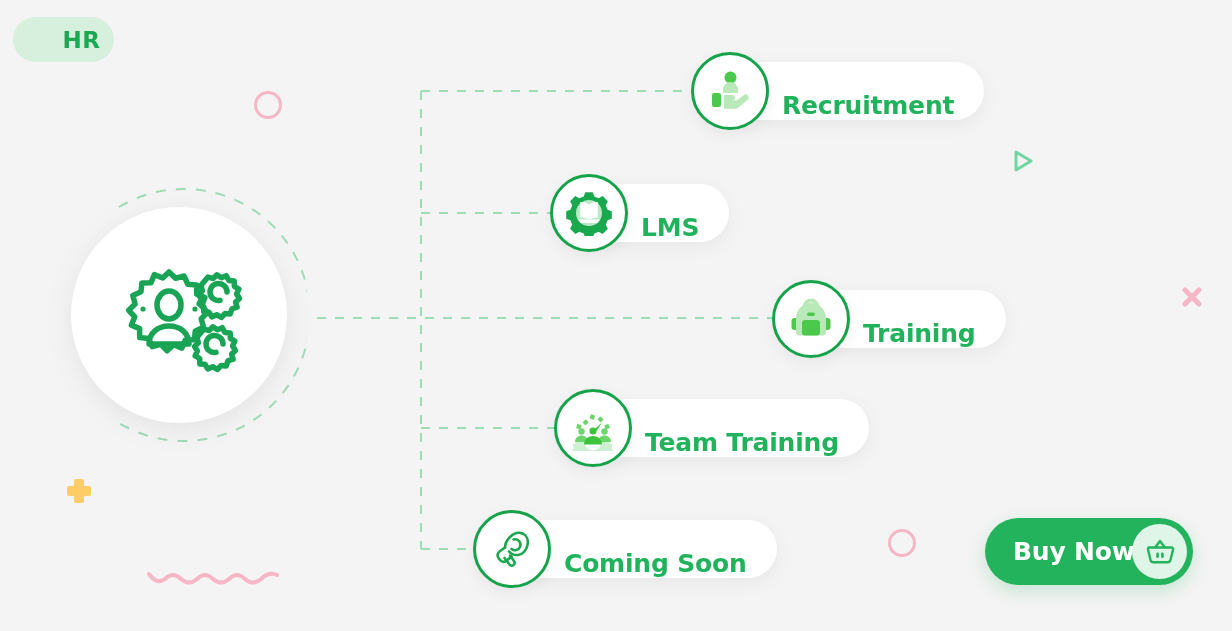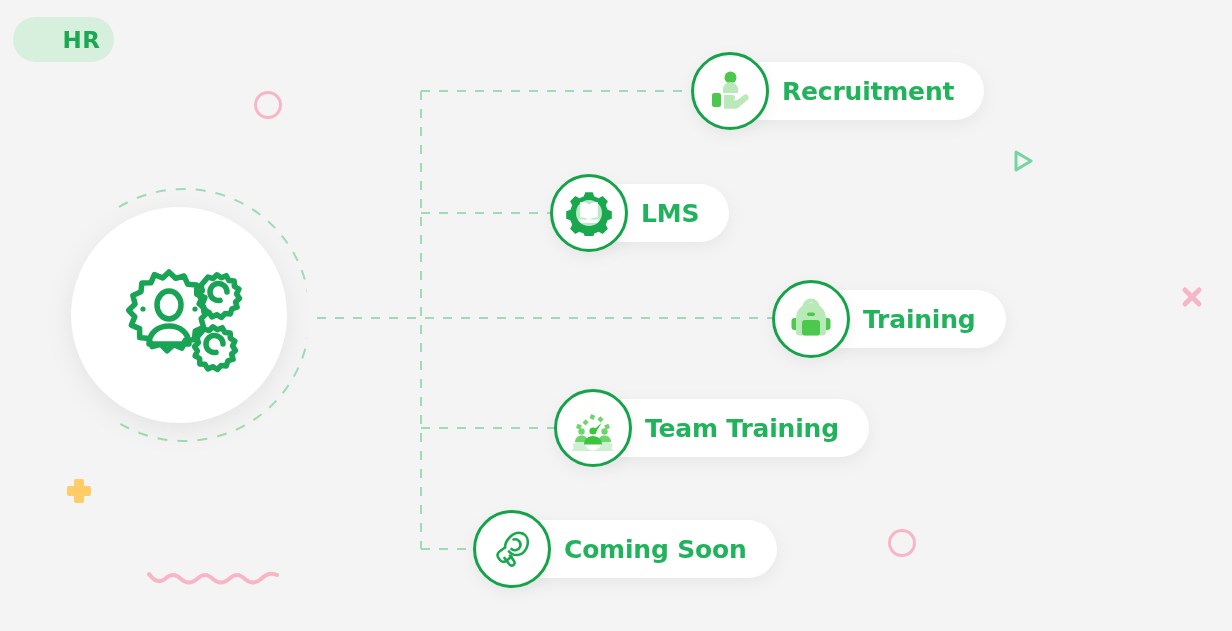--- a/index.html
+++ b/index.html
@@ -115,21 +115,21 @@
   }
   .node-pill {
     position: absolute;
     left: 39px;
     top: 10px;
     height: 58px;
     background: #ffffff;
     border-radius: 29px;
     box-shadow: 0 5px 16px rgba(130,130,130,0.10);
     display: flex;
-    align-items: center;
+    align-items: flex-end;
     z-index: 1;
   }
   .node-label {
     font-family: "DejaVu Sans", sans-serif;
     font-size: 25px;
     font-weight: 700;
     color: #21b35c;
     white-space: nowrap;
     padding-left: 52px;
     padding-right: 30px;
@@ -356,14 +356,25 @@
           <path d="M33.5 7.5 c4 1.5 6 6 5 11.5 c-1 5.5 -5 9.5 -9.5 10 c-4 0.4 -7 -1 -9 -3.5"></path>
           <path d="M33.5 7.5 c-4 -1.5 -9 0 -12.5 3.5 c-3 3 -5 7 -5 10.5"></path>
           <path d="M16 21.5 l-5.5 4 a4.5 4.5 0 0 0 -1 6.5 l1.5 2 a4.5 4.5 0 0 0 6.5 0.8 l5 -4.3"></path>
           <path d="M24.5 13.5 a5.5 5.5 0 0 1 6.5 7.5 a5.5 5.5 0 0 1 -8.5 2"></path>
           <path d="M15.5 32 l5 6.5 a2.8 2.8 0 0 0 4 0.5 a2.8 2.8 0 0 0 0.5 -4 l-4 -5.5"></path>
         </g>
       </svg>
     </div>
   </div>
 
+  <div class="buy-now">
+    <span class="buy-now-label">Buy Now</span>
+    <span class="buy-now-icon-wrap">
+      <svg viewBox="0 0 30 30">
+        <path d="M10.5 10 L15 4 L19.5 10" fill="none" stroke="#22b35c" stroke-width="2.4" stroke-linecap="round" stroke-linejoin="round"></path>
+        <path d="M3.5 10.5 h23 a1.6 1.6 0 0 1 1.55 2 l-2.6 10.5 a3 3 0 0 1 -2.9 2.3 h-14.1 a3 3 0 0 1 -2.9 -2.3 l-2.6 -10.5 a1.6 1.6 0 0 1 1.55 -2 z" fill="none" stroke="#22b35c" stroke-width="2.4" stroke-linejoin="round"></path>
+        <rect x="11.3" y="15.5" width="2.6" height="5.5" rx="1.2" fill="#22b35c"></rect>
+        <rect x="16.1" y="15.5" width="2.6" height="5.5" rx="1.2" fill="#22b35c"></rect>
+      </svg>
+    </span>
+  </div>
 
 </div>
 
 </body></html>

